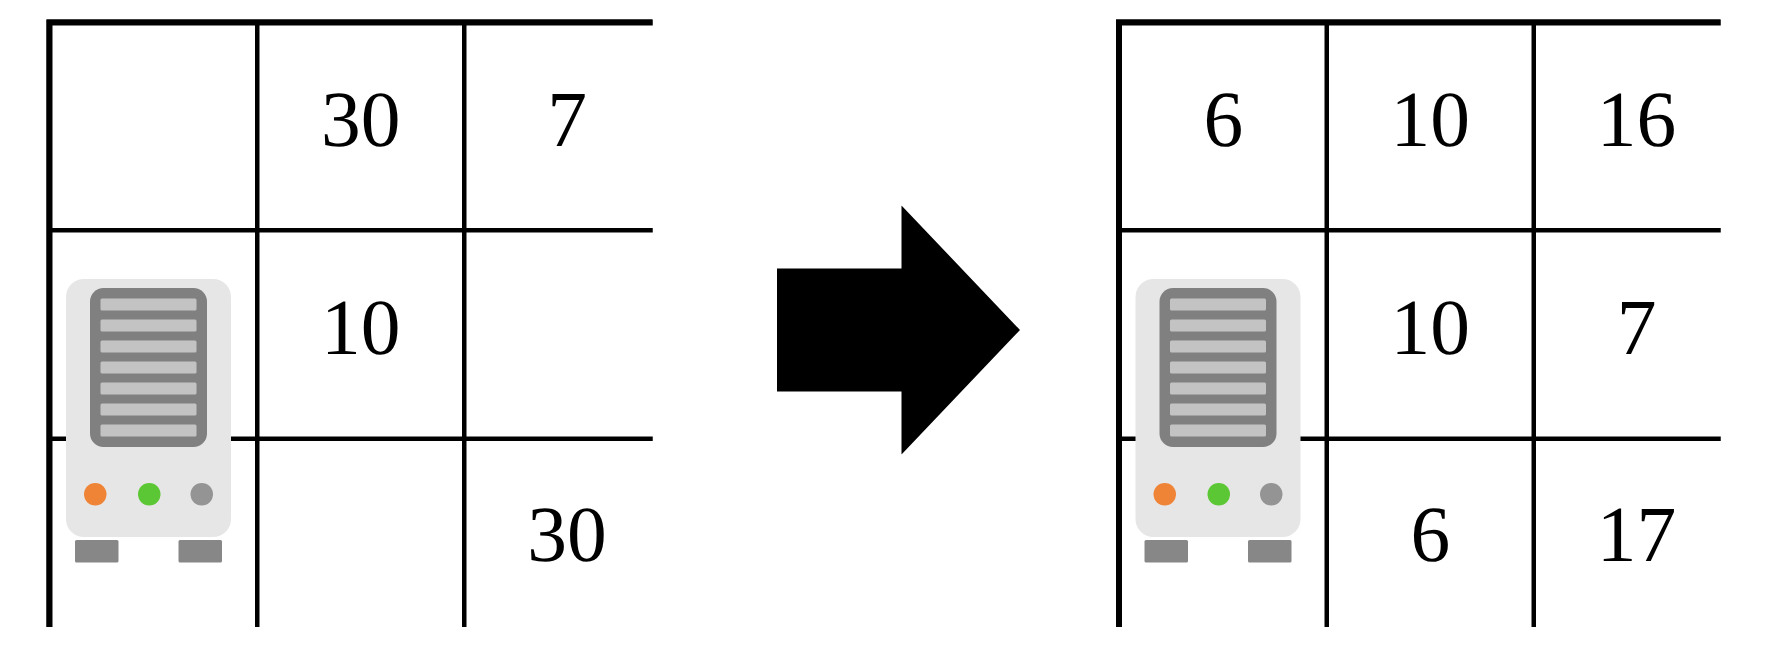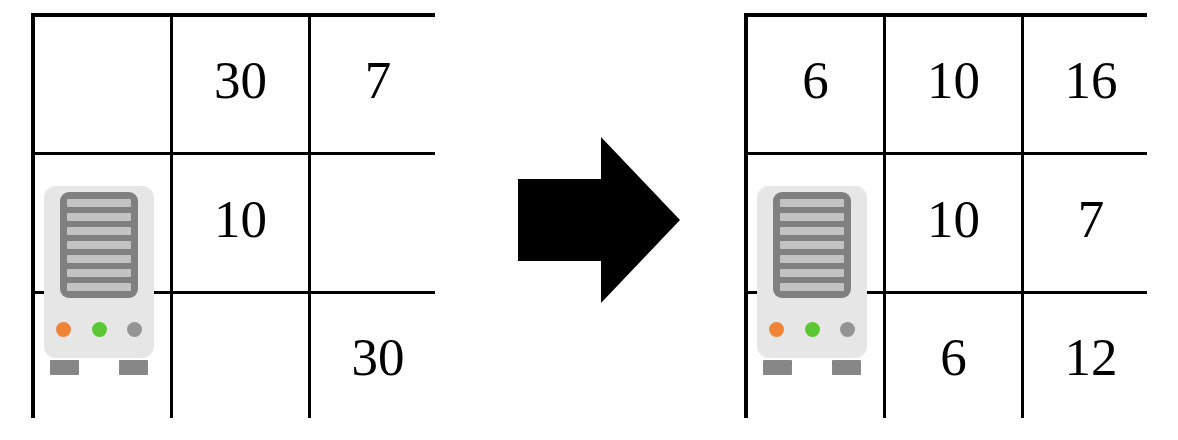--- a/index.html
+++ b/index.html
@@ -221,21 +221,21 @@
         <span class="num">7</span>
       </div>
 
     <div class="cell">
         <span class="num"></span>
       </div>
     <div class="cell">
         <span class="num">6</span>
       </div>
     <div class="cell">
-        <span class="num">12</span>
+        <span class="num">17</span>
       </div>
   </div>
 
   <div class="robot-layer right">
     <div class="robot">
       <div class="body"></div>
       <div class="grille">
         <div class="bar"></div>
         <div class="bar"></div>
         <div class="bar"></div>

